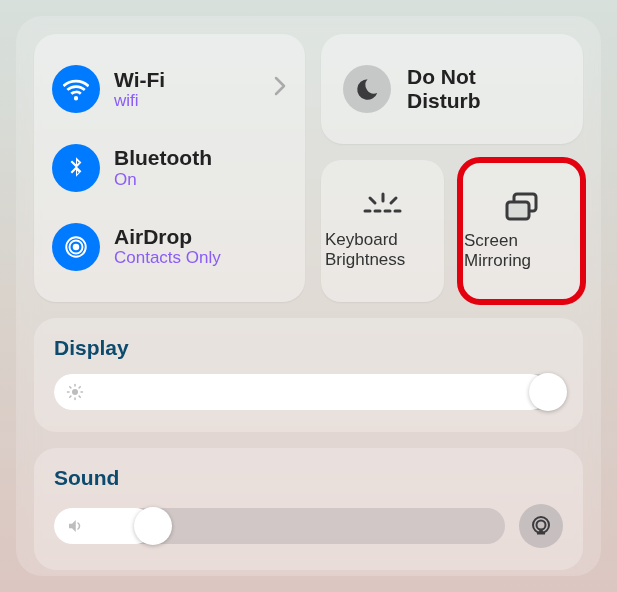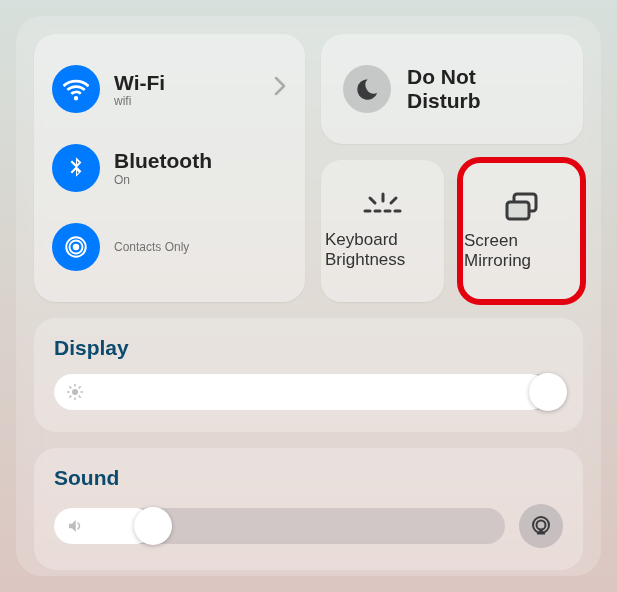--- a/index.html
+++ b/index.html
@@ -47,21 +47,21 @@
   .conn-icon {
     width: 48px; height: 48px;
     border-radius: 50%;
     background: #007aff;
     display: flex; align-items: center; justify-content: center;
     flex-shrink: 0;
   }
   .conn-icon svg { width: 26px; height: 26px; fill: white; }
   .conn-text { flex: 1; }
   .conn-title { font-size: 21px; font-weight: 600; color: #222; line-height: 1.1; }
-  .conn-sub { font-size: 12px; color: #737373; }
+  .conn-sub { font-size: 17px; color: #8b5cf6; }
   .chevron { color: #999; font-size: 22px; }
 
   .right-col {
     width: 262px;
     display: flex;
     flex-direction: column;
     gap: 16px;
   }
   .dnd {
     height: 110px;
@@ -196,20 +196,21 @@
 
       <div class="conn-item">
         <div class="conn-icon">
           <svg viewBox="0 0 24 24">
               <circle cx="12" cy="12" r="3" fill="white"></circle>
               <circle cx="12" cy="12" r="6" fill="none" stroke="white" stroke-width="1.8"></circle>
               <circle cx="12" cy="12" r="9" fill="none" stroke="white" stroke-width="1.8"></circle>
             </svg>
         </div>
         <div class="conn-text">
+          <div class="conn-title">AirDrop</div>
           <div class="conn-sub">Contacts Only</div>
         </div>
       </div>
 
     </div>
 
     <div class="right-col">
 
       <div class="card dnd">
         <div class="dnd-icon">

